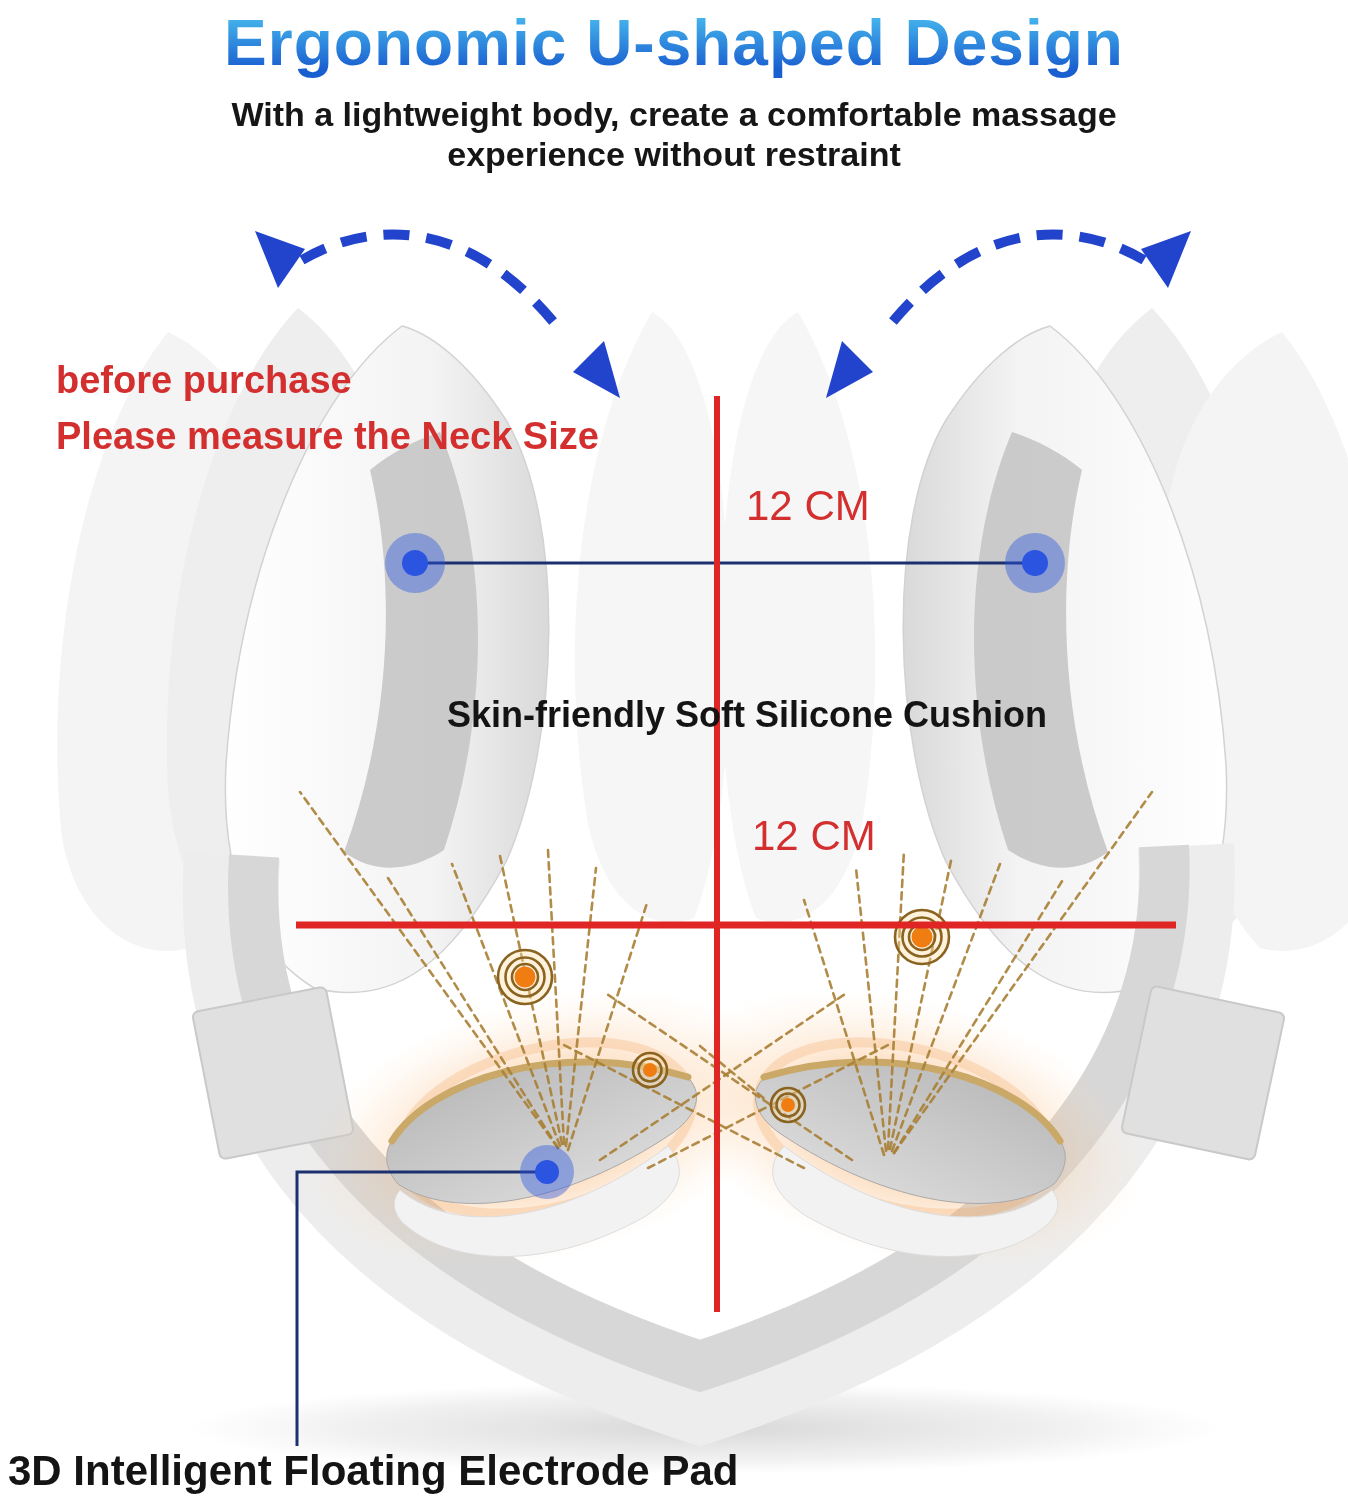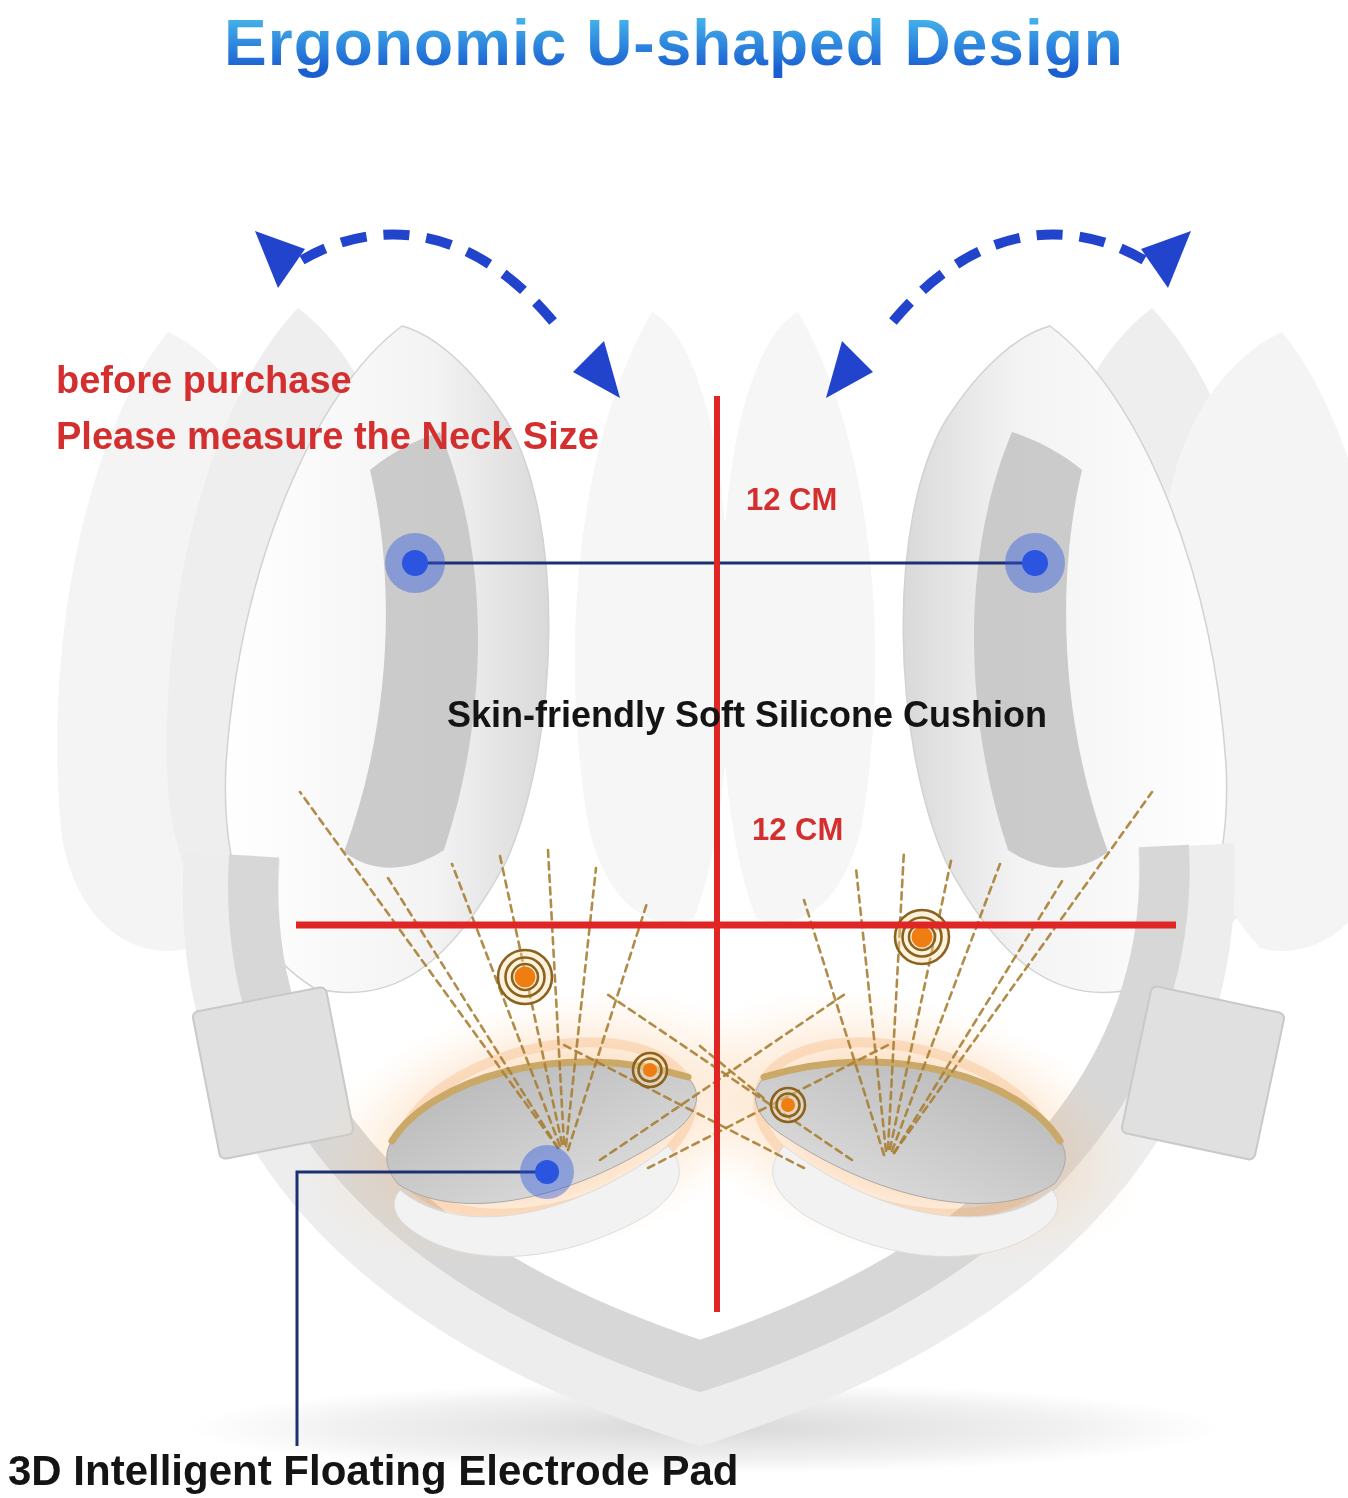--- a/index.html
+++ b/index.html
@@ -23,21 +23,21 @@
   .title{top:6px;left:0;width:100%;text-align:center;
     font-size:64px;font-weight:bold;letter-spacing:1px;
     background:linear-gradient(180deg,var(--title_gradient_top) 0%,var(--title_gradient_bottom) 85%);
     -webkit-background-clip:text;background-clip:text;
     color:var(--title_gradient_bottom);
     -webkit-text-fill-color:transparent;}
   .subtitle{top:94px;left:0;width:100%;text-align:center;
     font-size:34px;font-weight:bold;color:#161616;line-height:40px;}
   .measure-note{top:352px;left:56px;font-size:38px;font-weight:bold;
     color:var(--annotation_red);line-height:56px;}
-  .cm{font-size:31px;font-weight:bold;color:var(--annotation_red);}
+  .cm{font-size:42px;font-weight:normal;color:var(--annotation_red);}
   .cm-top{top:482px;left:746px;}
   .cm-bottom{top:812px;left:752px;}
   .cushion-label{top:694px;left:715px;transform:translateX(-50%);
     font-size:36px;font-weight:bold;color:var(--label_black);margin-left:32px;}
   .electrode-label{top:1447px;left:8px;font-size:42px;font-weight:bold;color:var(--label_black);}
 
   
   .ghost1{fill:#f4f4f4;}
   .ghost2{fill:#eeeeee;}
   .ghost3{fill:#f6f6f6;}
@@ -223,20 +223,24 @@
 
     <g>
       <polyline class="navyline" points="547,1172 297,1172 297,1446"></polyline>
       <circle class="dot-halo" cx="547" cy="1172" r="27"></circle>
       <circle class="dot-core" cx="547" cy="1172" r="12"></circle>
     </g>
   </svg>
 
   <div class="txt title">Ergonomic U-shaped Design</div>
 
+  <div class="txt subtitle">
+    <div>With a lightweight body, create a comfortable massage</div>
+    <div>experience without restraint</div>
+  </div>
 
   <div class="txt measure-note">
     <div>before purchase</div>
     <div>Please measure the Neck Size</div>
   </div>
 
   <div class="txt cm cm-top">12 CM</div>
 
   <div class="txt cm cm-bottom">12 CM</div>
 

